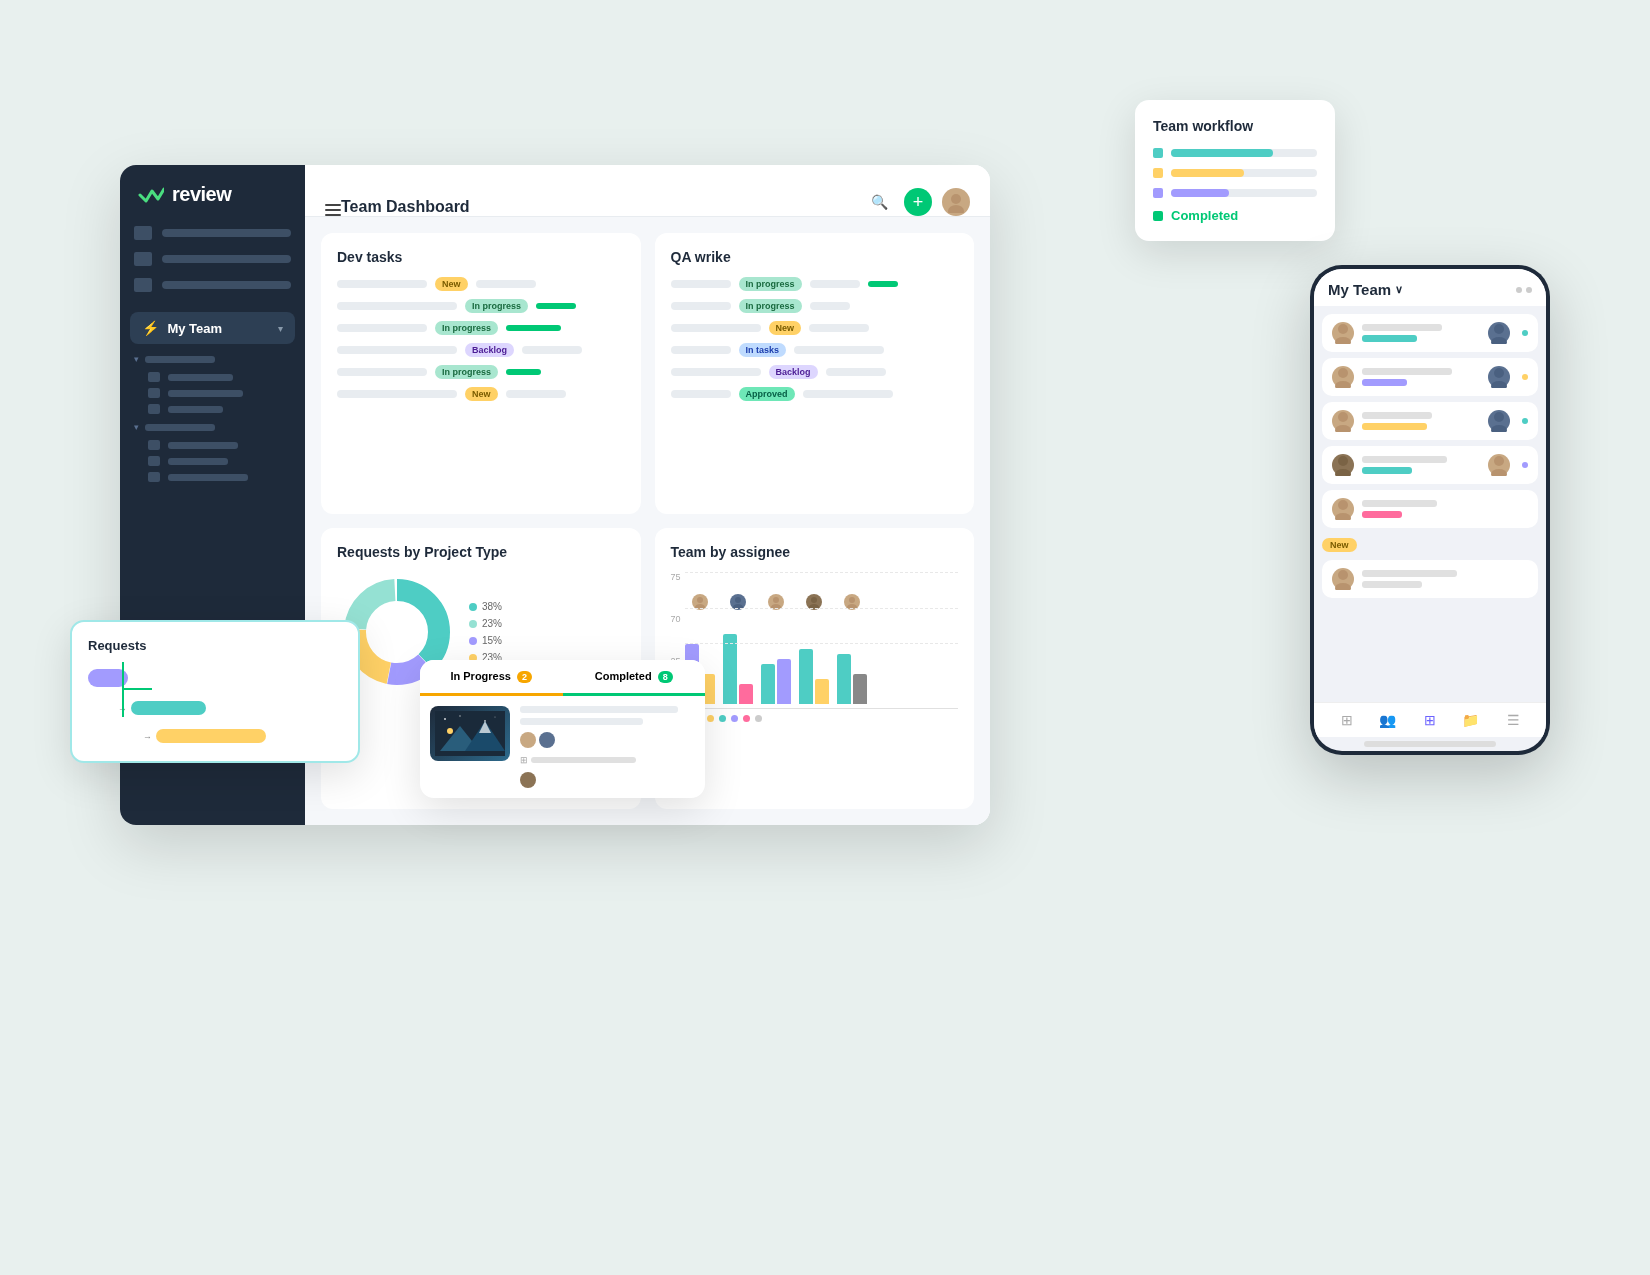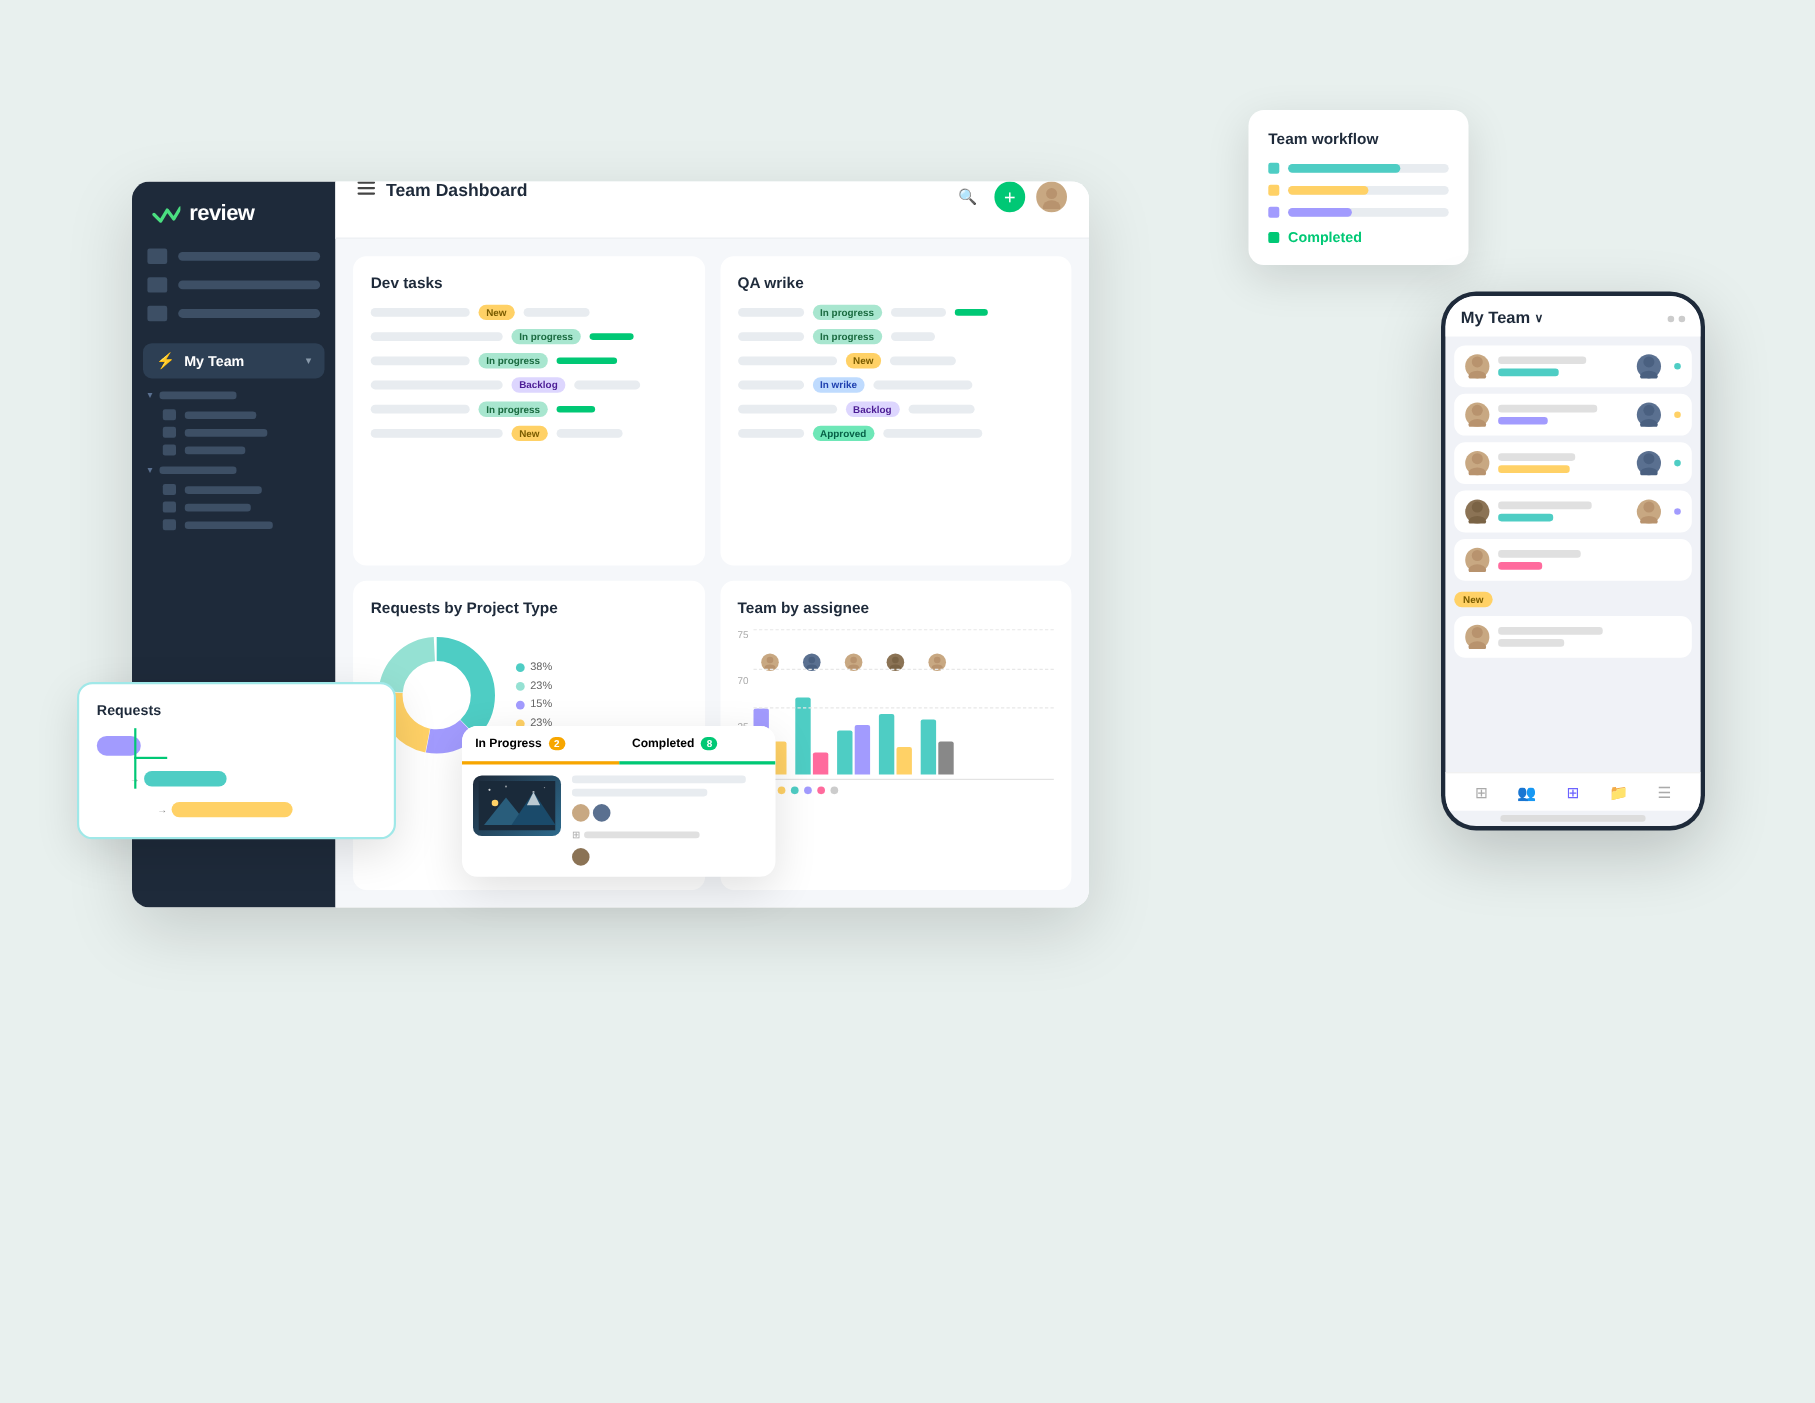--- a/index.html
+++ b/index.html
@@ -150,23 +150,22 @@
     .main-content {
       flex: 1;
       background: #f5f7fa;
       display: flex;
       flex-direction: column;
     }
     .topbar {
       background: #fff;
       height: 52px;
       display: flex;
-      align-items: flex-start;
+      align-items: flex-end;
       padding: 0 20px;
-      gap: 10px;
       border-bottom: 1px solid #e8ecf0;
       flex-shrink: 0;
     }
     .hamburger {
       display: flex;
       flex-direction: column;
       gap: 3px;
       cursor: pointer;
     }
     .hamburger span {
@@ -486,20 +485,21 @@
       position: absolute;
       left: 420px;
       top: 660px;
       width: 285px;
       background: #fff;
       border-radius: 14px;
       box-shadow: 0 12px 40px rgba(0,0,0,0.12);
       padding: 0;
       z-index: 10;
       overflow: hidden;
+      text-align: center;
     }
     .progress-tabs {
       display: flex;
       background: #fff;
     }
     .progress-tab {
       flex: 1;
       padding: 10px 12px;
       font-size: 11px;
       font-weight: 600;
@@ -716,21 +716,21 @@
             <span class="status-badge badge-inprogress">In progress</span>
             <div class="task-line-bg" style="width:40px;"></div>
           </div>
           <div class="task-row">
             <div class="task-line-bg task-line-med"></div>
             <span class="status-badge badge-new">New</span>
             <div class="task-line-bg task-line-short"></div>
           </div>
           <div class="task-row">
             <div class="task-line-bg task-line-short"></div>
-            <span class="status-badge badge-inreview">In wrike</span>
+            <span class="status-badge badge-inreview">In tasks</span>
             <div class="task-line-bg task-line-med"></div>
           </div>
           <div class="task-row">
             <div class="task-line-bg task-line-med"></div>
             <span class="status-badge badge-backlog">Backlog</span>
             <div class="task-line-bg task-line-short"></div>
           </div>
           <div class="task-row">
             <div class="task-line-bg task-line-short"></div>
             <span class="status-badge badge-approved">Approved</span>

